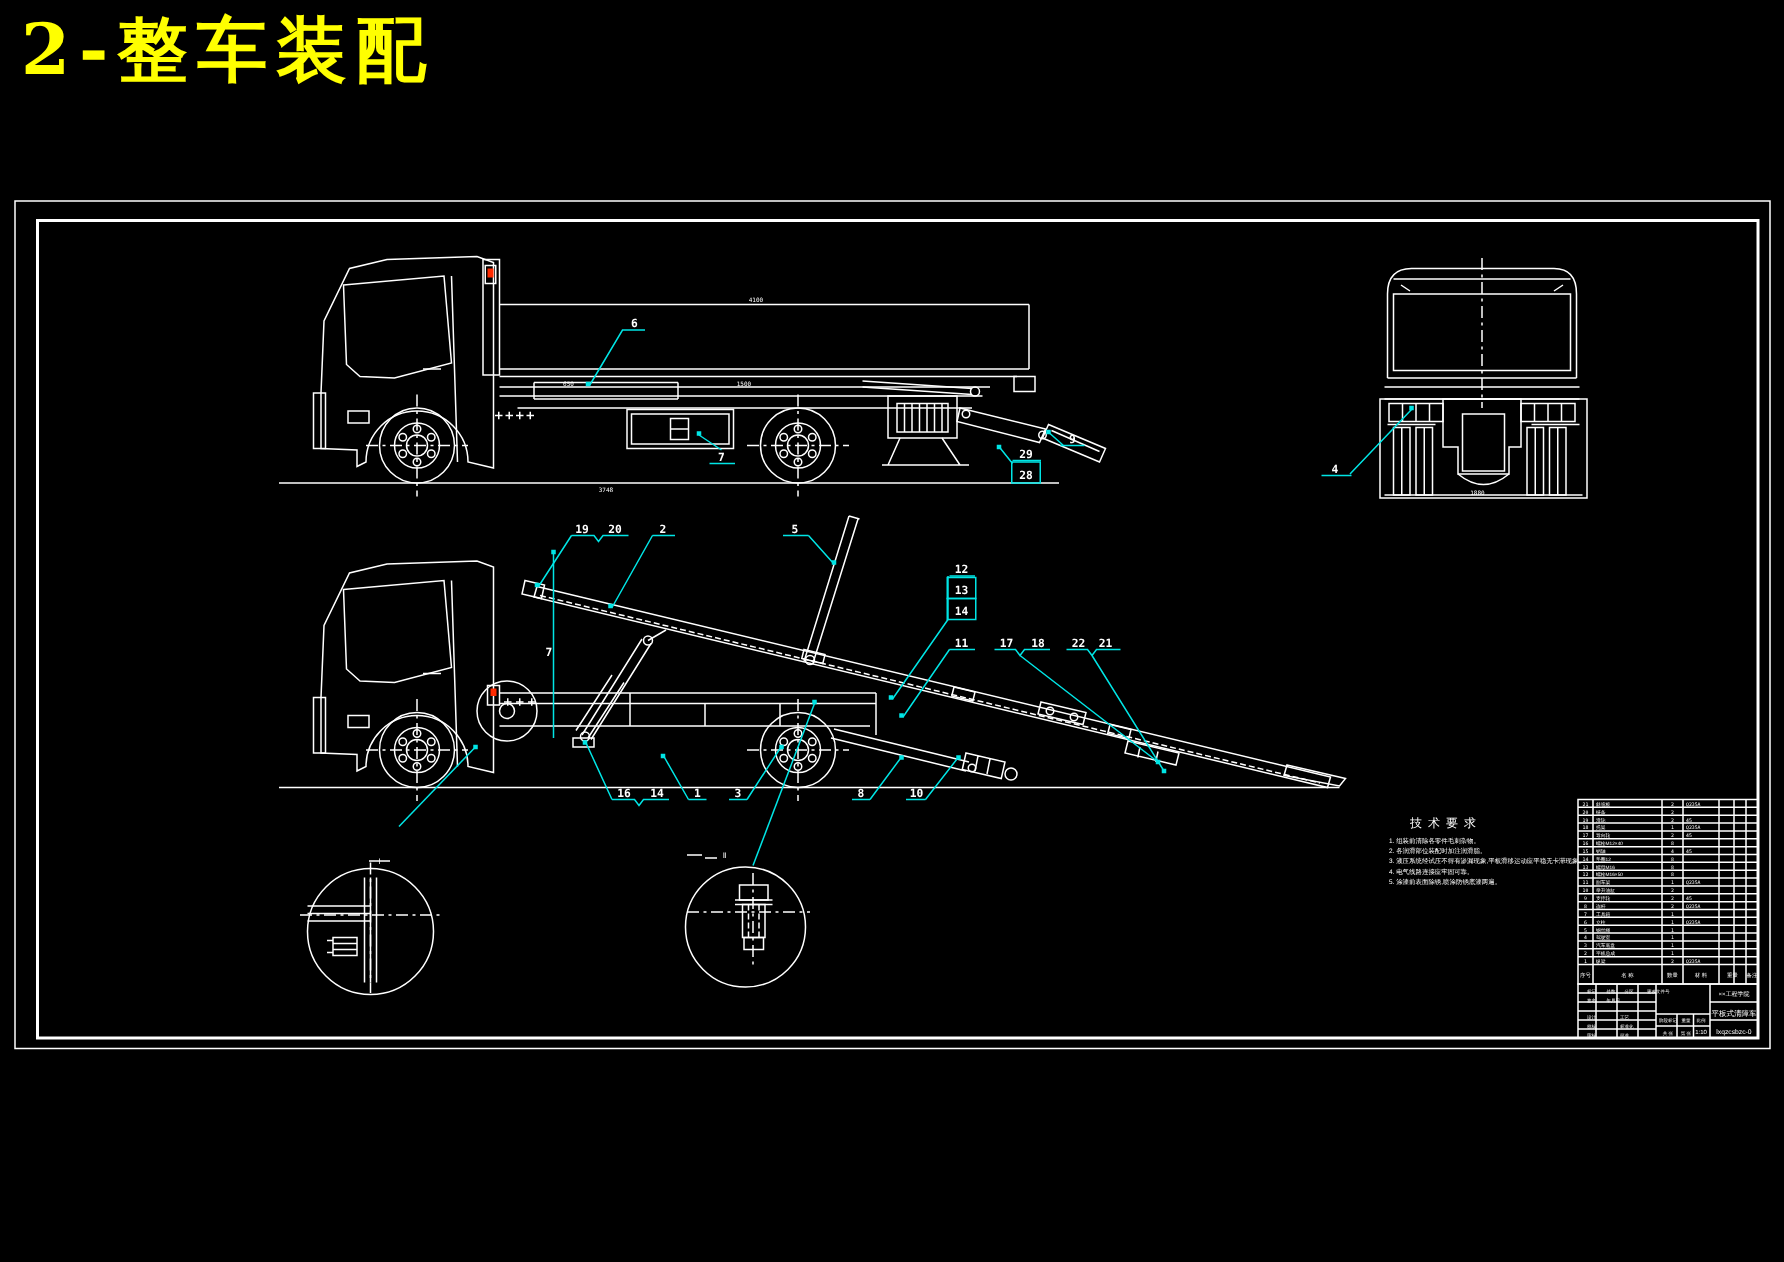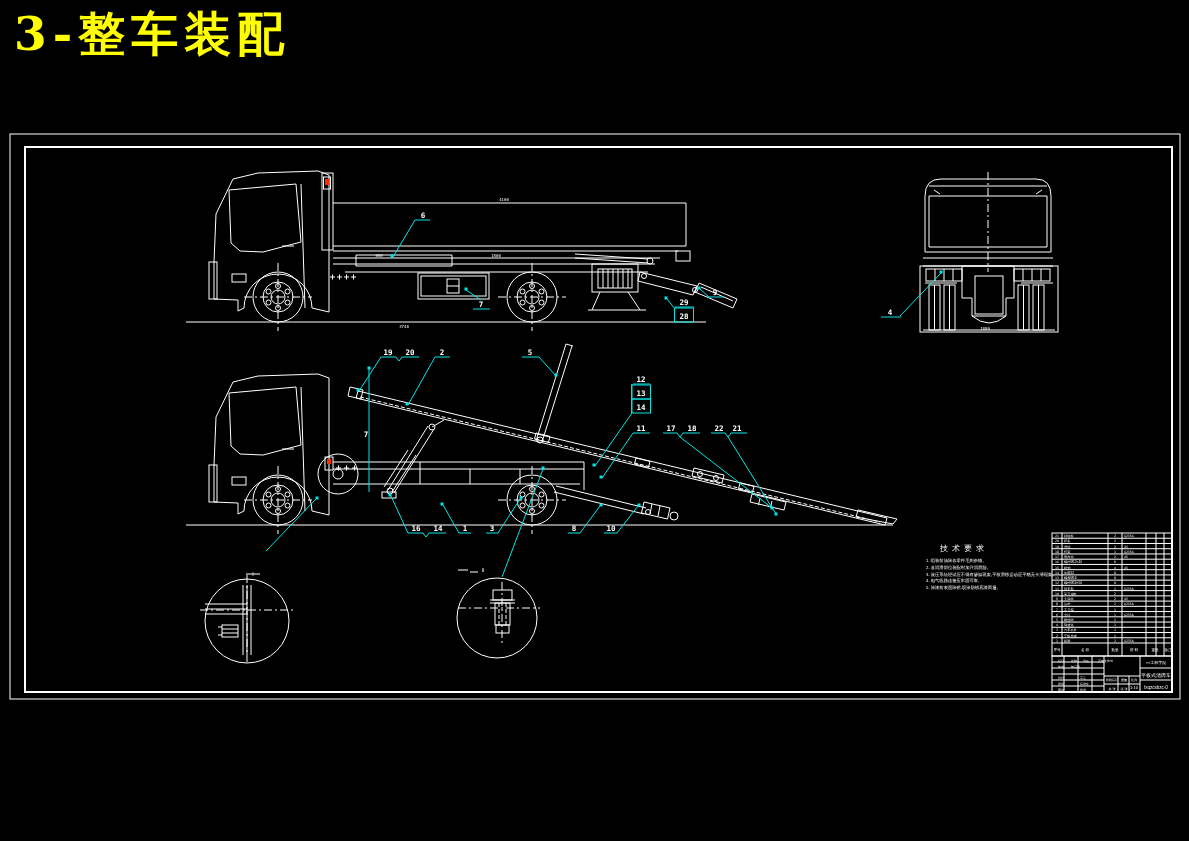--- a/index.html
+++ b/index.html
@@ -13,21 +13,21 @@
   .w2{stroke:#fff;fill:none;stroke-width:2;}
   .cy{stroke:#00e5e5;fill:none;stroke-width:1;}
   .dots{stroke:#00e5e5;stroke-width:3;stroke-linecap:square;fill:none;}
   .dash{stroke-dasharray:8 3 2 3;}
   .dash2{stroke-dasharray:4 2;}
 </style>
 </head>
 <body>
 
 <div id="stage">
-  <div id="main-title">3-整车装配</div>
+  <div id="main-title">2-整车装配</div>
 
   <svg width="1189" height="841" viewBox="0 0 1189 841">
     <defs>
       <g id="wheel">
         <circle class="w" r="25"></circle>
           <circle class="w" r="15"></circle>
           <circle class="w" r="7"></circle>
         <circle class="w" cx="0" cy="-11" r="2.5"></circle>
           <circle class="w" cx="9.5" cy="-5.5" r="2.5"></circle>
         <circle class="w" cx="9.5" cy="5.5" r="2.5"></circle>

